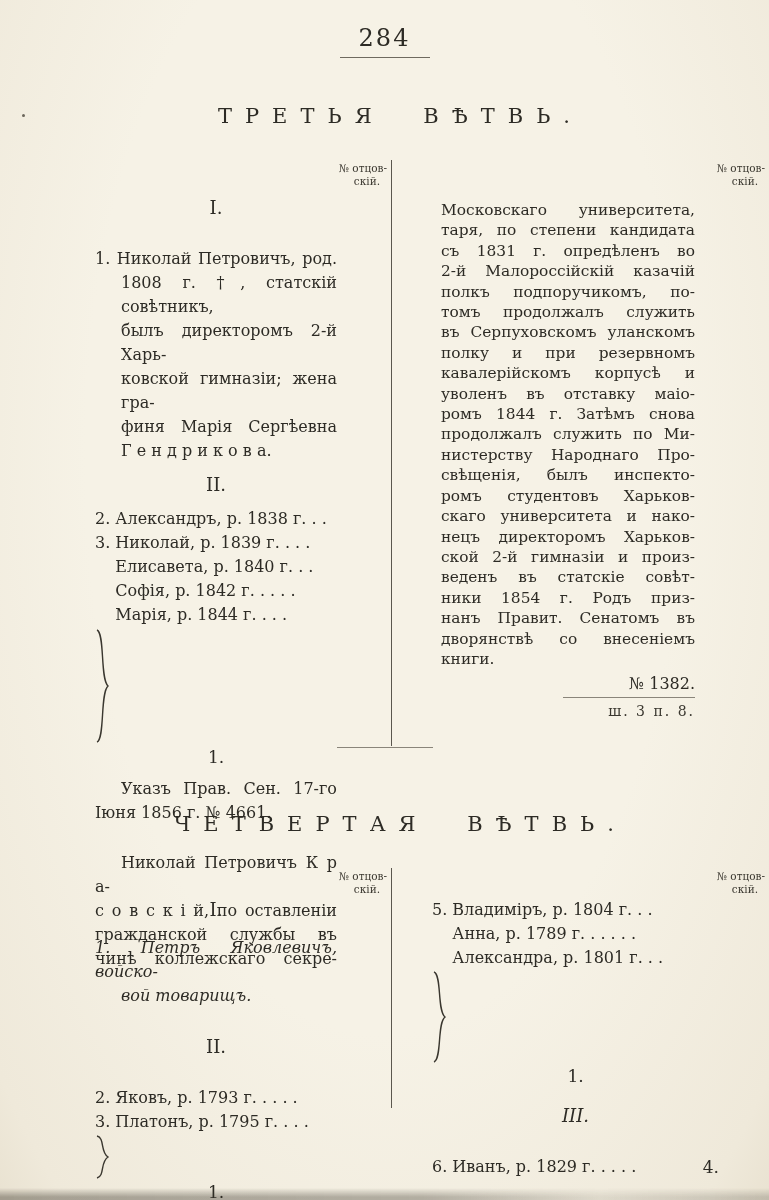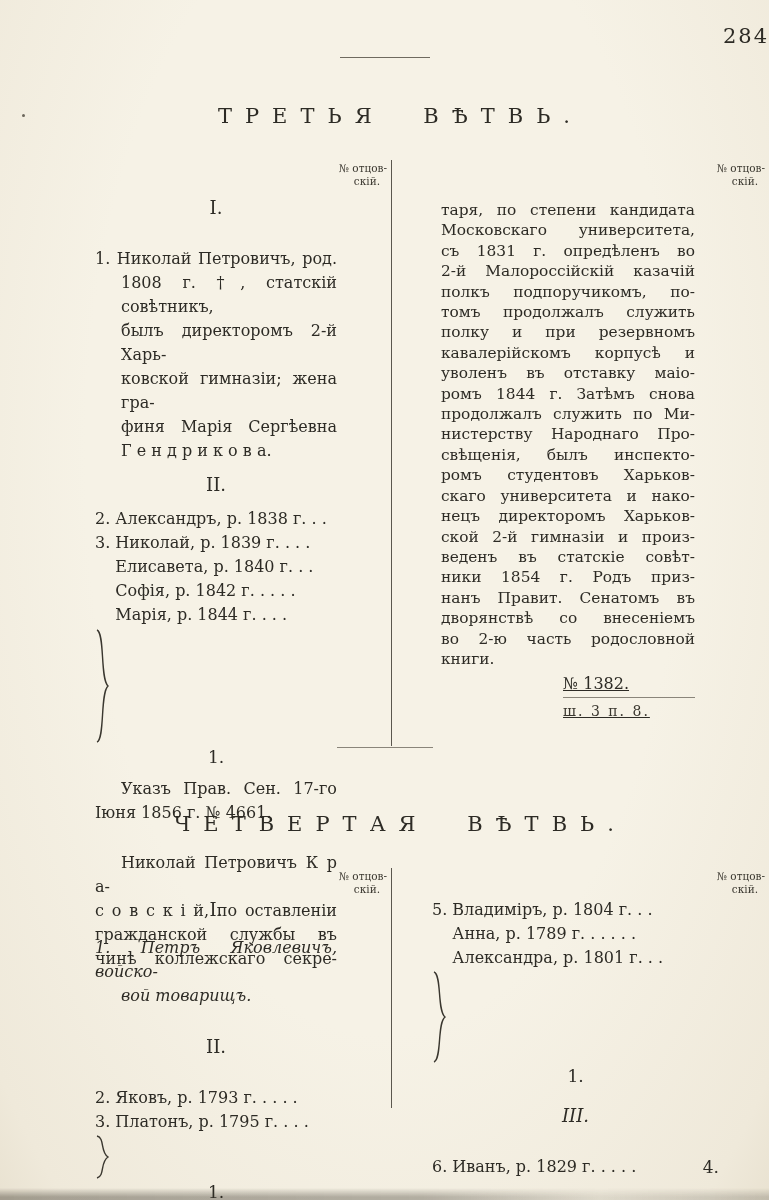--- a/index.html
+++ b/index.html
@@ -1,22 +1,22 @@
 <!DOCTYPE html>
 <html><head>
 <meta charset="utf-8">
 <style>
   html,body{margin:0;padding:0;background:#d8d2c4;}
   .page{
     position:relative;width:769px;height:1200px;overflow:hidden;
     background:radial-gradient(ellipse at 50% 38%, #f6f2e6 55%, #efe9da 92%, #e9e2d1 100%);
     font-family:"DejaVu Serif", serif;color:#2d2b25;
   }
-  .page-number{position:absolute;top:24px;left:0;width:100%;text-align:right;
-    font-size:21px;letter-spacing:2px;}
+  .page-number{position:absolute;top:24px;left:0;width:100%;text-align:center;
+    font-size:24px;letter-spacing:2px;}
   .page-number-rule{position:absolute;top:57px;left:340px;width:90px;height:0;
     border-top:1px solid #6f6a5f;}
   .branch-title{position:absolute;left:16px;width:100%;text-align:center;
     font-size:21px;letter-spacing:0.62em;word-spacing:0.9em;white-space:nowrap;}
   .title-3{top:104px;}
   .title-4{top:812px;}
   .section{position:absolute;left:95px;width:670px;display:flex;}
   .sec-3{top:160px;height:586px;}
   .sec-4{top:868px;height:240px;}
   .col-left{width:296px;border-right:1px solid #5b574e;position:relative;
@@ -37,21 +37,21 @@
   .hang .line:first-child{margin-left:-26px;}
   .indent-first .line:first-child{text-indent:26px;}
   .group{display:flex;align-items:stretch;flex-direction:column;}
   .group .lines{flex:1;}
   .group .lines .line{text-align:left;text-align-last:left;}
   .brace{flex:0 0 14px;display:flex;align-items:center;}
   .group-ref{flex:0 0 26px;align-self:center;text-align:right;font-size:17px;}
   .mt6{margin-top:6px;}.mt10{margin-top:10px;}.mt12{margin-top:27px;}
   .mt14{margin-top:14px;font-style:italic;}.mt16{margin-top:27px;}.mt26{margin-top:26px;}
   .mt30{margin-top:30px;}.mt40{margin-top:40px;}
-  .ref-block{width:132px;margin-left:auto;margin-top:5px;text-align:left;text-decoration:underline;}
+  .ref-block{width:132px;margin-left:auto;margin-top:5px;text-align:right;}
   .ref-number{font-size:16px;padding-bottom:2px;border-bottom:1px solid #8a857a;}
   .shelf-mark{font-size:14px;letter-spacing:2px;padding-top:3px;color:#3a372f;}
   .divider{position:absolute;top:747px;left:337px;width:96px;height:0;
     border-top:1px solid #8a857a;}
   .item6{display:flex;}
   .item6 .txt{flex:1;}
   .item6 .ref{flex:0 0 34px;text-align:right;font-size:17px;}
   .shadow-bottom{position:absolute;left:0;bottom:0;width:100%;height:12px;
     background:linear-gradient(to right, rgba(55,50,40,.40) 0%, rgba(55,50,40,.34) 55%, rgba(55,50,40,.10) 78%, rgba(55,50,40,.22) 100%);
     -webkit-mask-image:linear-gradient(to top,#000 25%,transparent 100%);
@@ -120,42 +120,42 @@
         </div>
       </div>
     </div>
     <div class="col-right">
       <div class="annotation">
         <div class="l1">№ отцов-</div>
         <div class="l2">скій.</div>
       </div>
       <div class="para mt40">
         <div>
+            <div class="line">Московскаго университета,</div>
             <div class="line">таря, по степени кандидата</div>
-            <div class="line">Московскаго университета,</div>
             <div class="line">съ 1831 г. опредѣленъ во</div>
             <div class="line">2-й Малороссійскій казачій</div>
             <div class="line">полкъ подпоручикомъ, по-</div>
             <div class="line">томъ продолжалъ служить</div>
+            <div class="line">въ Серпуховскомъ уланскомъ</div>
             <div class="line">полку и при резервномъ</div>
             <div class="line">кавалерійскомъ корпусѣ и</div>
             <div class="line">уволенъ въ отставку маіо-</div>
             <div class="line">ромъ 1844 г. Затѣмъ снова</div>
             <div class="line">продолжалъ служить по Ми-</div>
             <div class="line">нистерству Народнаго Про-</div>
             <div class="line">свѣщенія, былъ инспекто-</div>
             <div class="line">ромъ студентовъ Харьков-</div>
             <div class="line">скаго университета и нако-</div>
             <div class="line">нецъ директоромъ Харьков-</div>
             <div class="line">ской 2-й гимназіи и произ-</div>
             <div class="line">веденъ въ статскіе совѣт-</div>
             <div class="line">ники 1854 г. Родъ приз-</div>
             <div class="line">нанъ Правит. Сенатомъ въ</div>
             <div class="line">дворянствѣ со внесеніемъ</div>
-            <div class="line">во 2-ю часть родословной</div>
           </div>
         <div class="last-line">книги.</div>
       </div>
       <div class="ref-block">
         <div class="ref-number">№ 1382.</div>
         <div class="shelf-mark">ш. 3 п. 8.</div>
       </div>
     </div>
   </div>
 

